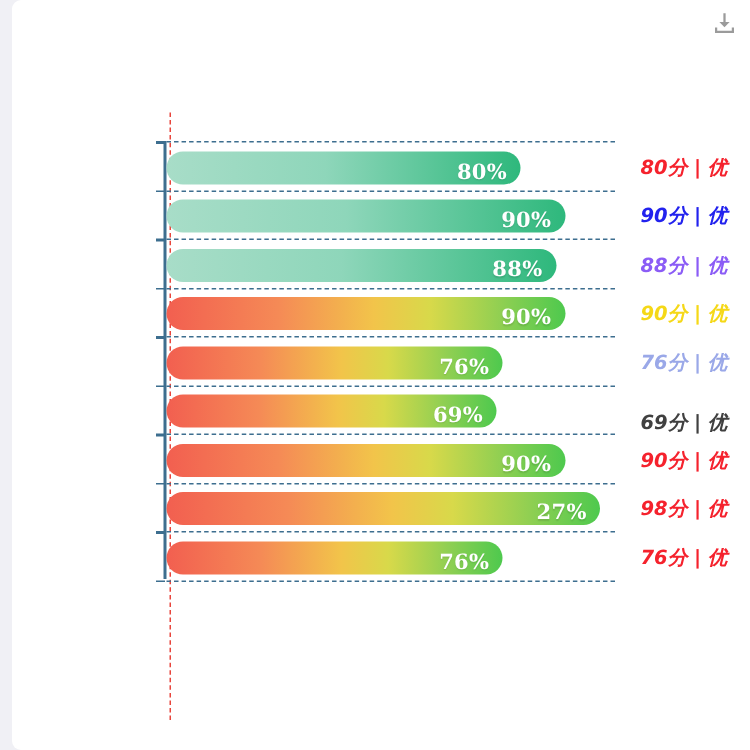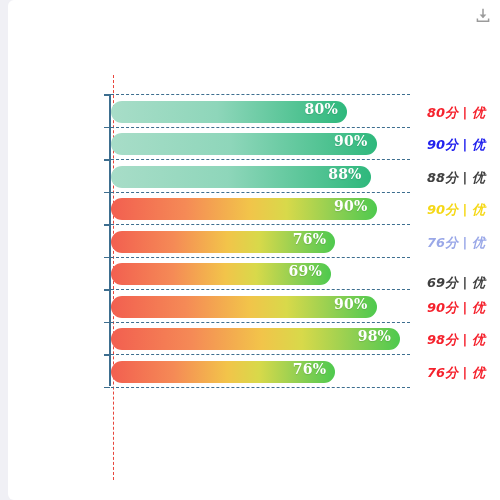--- a/index.html
+++ b/index.html
@@ -117,21 +117,21 @@
     left: 2px;
     height: 22px;
   }
   .bar {
     position: absolute;
     left: 0;
     top: 0;
     height: 22px;
     border-radius: 11px;
     display: flex;
-    align-items: flex-start;
+    align-items: flex-end;
     justify-content: flex-end;
     box-sizing: border-box;
     padding-right: 9px;
   }
   .bar-label {
     color: #ffffff;
     font-family: "DejaVu Serif", "Liberation Serif", serif;
     font-size: 14px;
     font-weight: 700;
     letter-spacing: 0.2px;
@@ -228,34 +228,34 @@
                 <span class="bar-label">69%</span>
               </div>
             </div>
             <div class="bar-row" style="top: 220.75px;">
               <div class="bar" style="width: 265.5px; background: linear-gradient(90deg, rgb(242, 95, 80) 0%, rgb(245, 138, 86) 28%, rgb(242, 196, 74) 52%, rgb(216, 217, 74) 66%, rgb(143, 207, 82) 84%, rgb(78, 201, 78) 100%);">
                 <span class="bar-label">90%</span>
               </div>
             </div>
             <div class="bar-row" style="top: 253.25px;">
               <div class="bar" style="width: 289.1px; background: linear-gradient(90deg, rgb(242, 95, 80) 0%, rgb(245, 138, 86) 28%, rgb(242, 196, 74) 52%, rgb(216, 217, 74) 66%, rgb(143, 207, 82) 84%, rgb(78, 201, 78) 100%);">
-                <span class="bar-label">98%</span>
+                <span class="bar-label">27%</span>
               </div>
             </div>
             <div class="bar-row" style="top: 285.75px;">
               <div class="bar" style="width: 224.2px; background: linear-gradient(90deg, rgb(242, 95, 80) 0%, rgb(245, 138, 86) 28%, rgb(242, 196, 74) 52%, rgb(216, 217, 74) 66%, rgb(143, 207, 82) 84%, rgb(78, 201, 78) 100%);">
                 <span class="bar-label">76%</span>
               </div>
             </div>
           </div>
       </div>
       <div id="scores-layer">
           <div class="score" style="top: 105.75px; color: rgb(245, 34, 45);">80分 | 优</div>
           <div class="score" style="top: 138.25px; color: rgb(34, 34, 238);">90分 | 优</div>
-          <div class="score" style="top: 170.75px; color: #404040;">88分 | 优</div>
+          <div class="score" style="top: 170.75px; color: #8b5cf6;">88分 | 优</div>
           <div class="score" style="top: 203.25px; color: rgb(245, 216, 23);">90分 | 优</div>
           <div class="score" style="top: 235.75px; color: rgb(154, 168, 232);">76分 | 优</div>
           <div class="score" style="top: 276px; color: #404040;">69分 | 优</div>
           <div class="score" style="top: 300.75px; color: rgb(245, 34, 45);">90分 | 优</div>
           <div class="score" style="top: 333.25px; color: rgb(245, 34, 45);">98分 | 优</div>
           <div class="score" style="top: 365.75px; color: rgb(245, 34, 45);">76分 | 优</div>
         </div>
     </div>
 
   </div>

